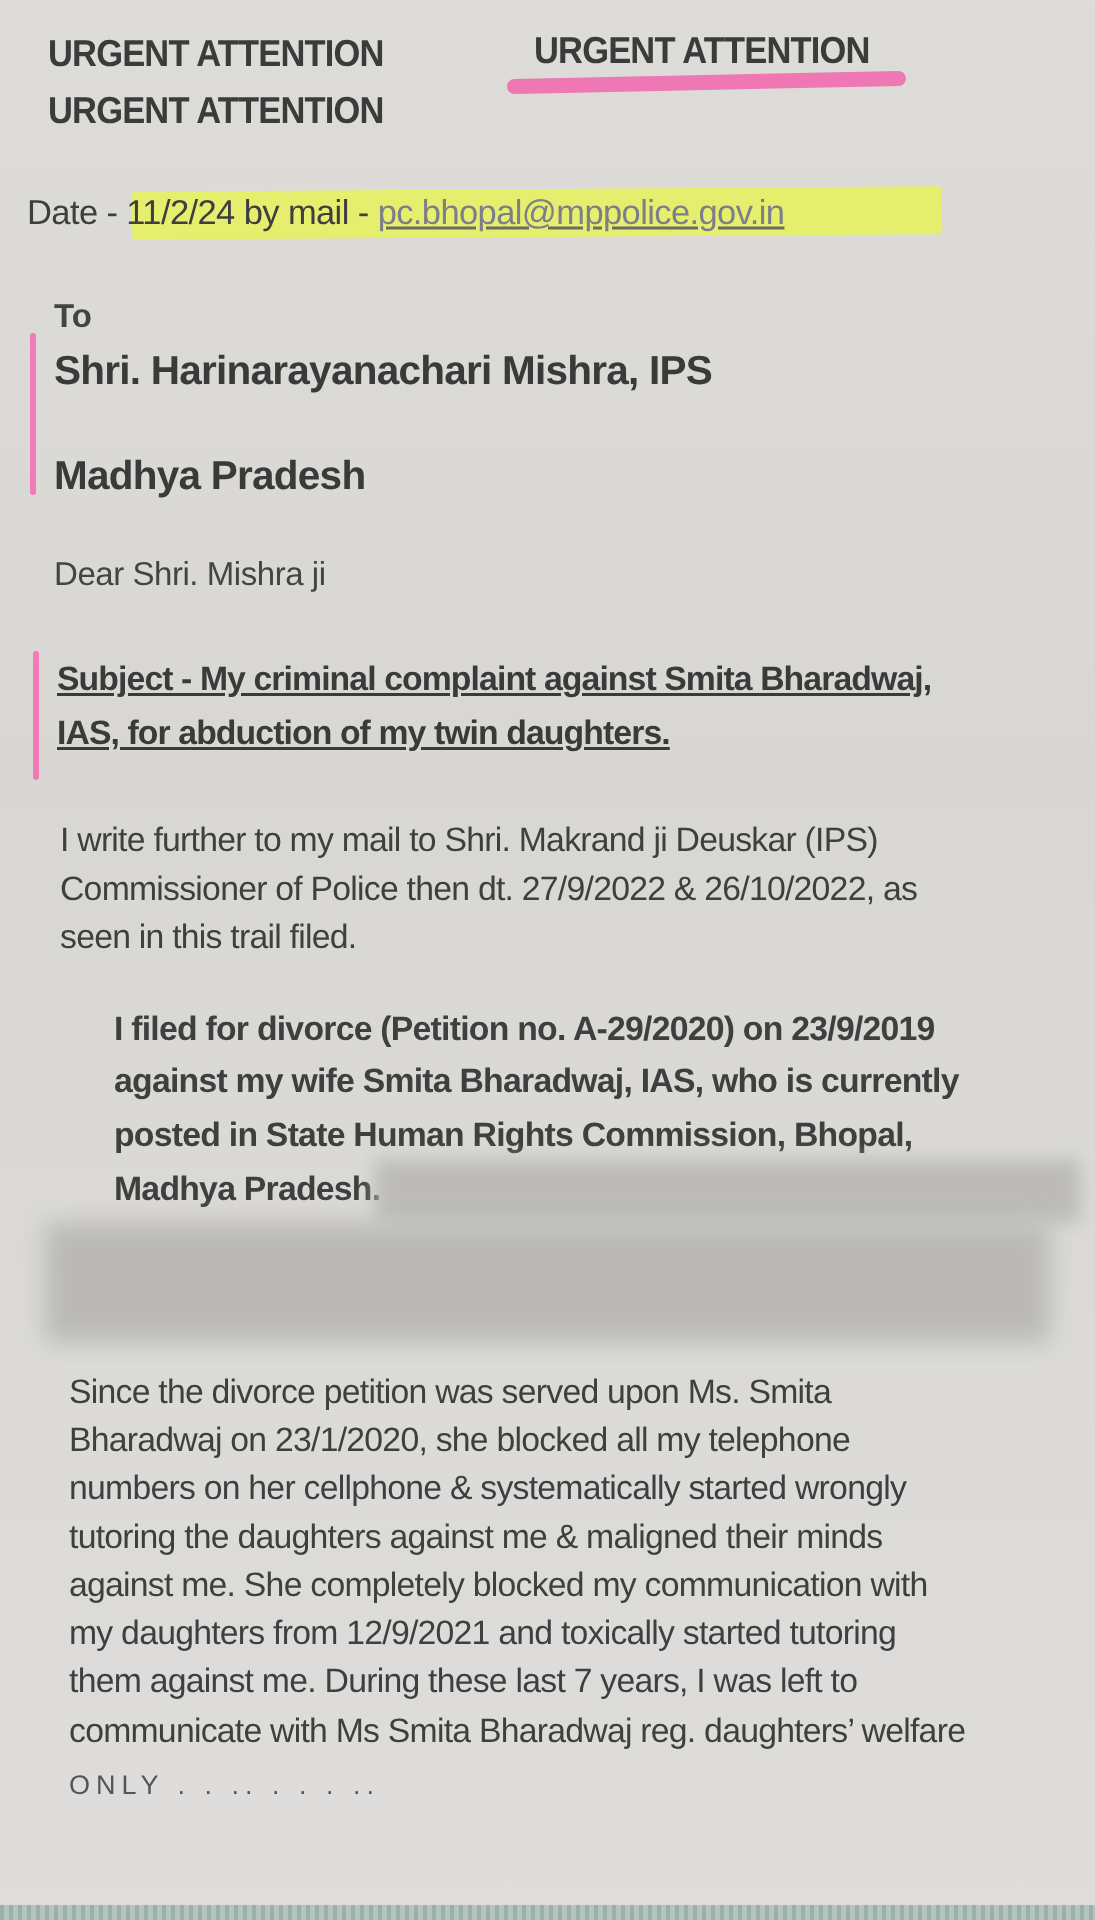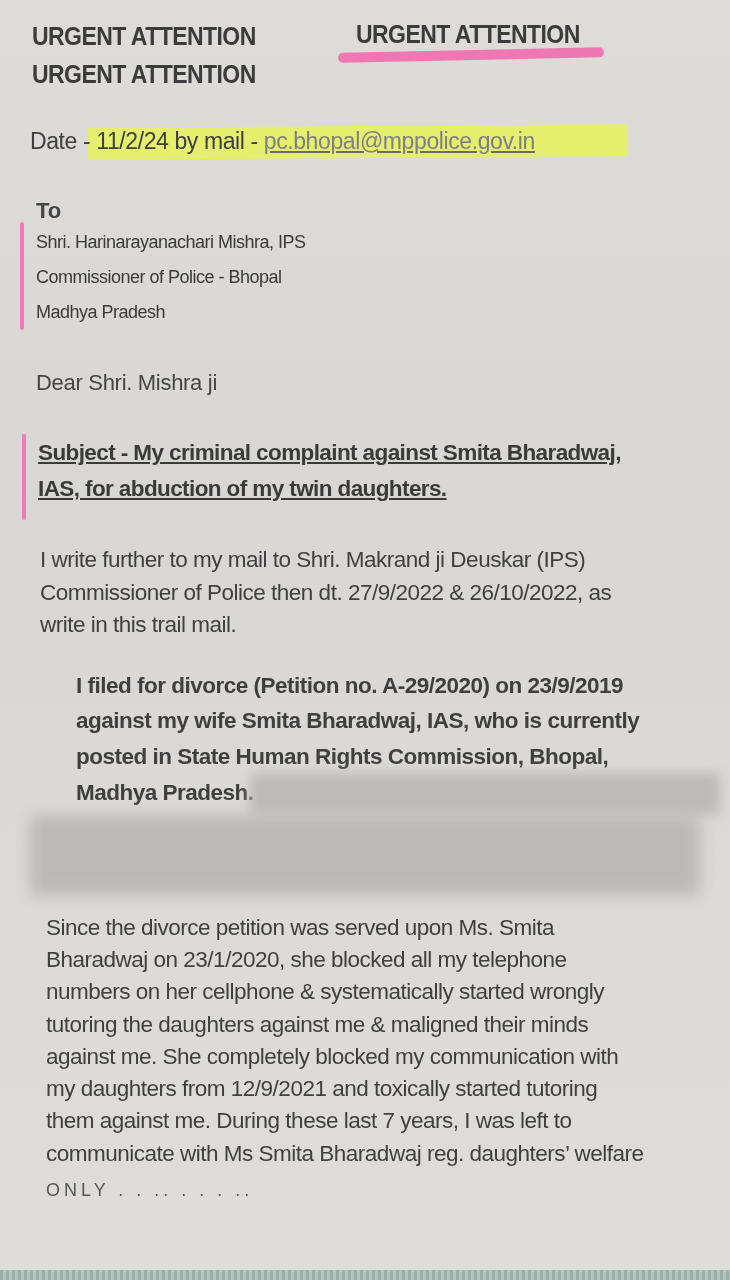--- a/index.html
+++ b/index.html
@@ -16,28 +16,28 @@
   }
   .abs { position: absolute; white-space: nowrap; }
   .urgent {
     font-weight: bold; font-size: 25px; letter-spacing: -0.6px;
     color: #3b3b3b; transform: scaleX(0.92); transform-origin: left;
   }
   .pink-underline {
     position: absolute; left: 338px; top: 50px; width: 266px; height: 10px;
     background: #f06bb0; border-radius: 5px; transform: rotate(-1.2deg); opacity: 0.9;
   }
-  .date-line { font-size: 23px; color: #3e3e3e; top: 128px; left: 30px; letter-spacing: -0.4px; }
+  .date-line { font-size: 23px; color: #3e3e3e; top: 128px; left: 18px; letter-spacing: -0.4px; }
   .hl-yellow {
     position: absolute; left: 88px; top: 126px; width: 540px; height: 32px;
     background: #e8f25a; opacity: 0.85; border-radius: 3px; transform: rotate(-0.4deg);
   }
   .email { color: #7d7f88; text-decoration: underline; text-decoration-color: #6b6b6b; }
   .to { font-size: 22px; top: 198px; left: 36px; color: #444; font-weight: bold; }
-  .addr { font-weight: normal; font-size: 18px; left: 36px; letter-spacing: -0.5px; color: #3a3a3a; }
+  .addr { font-weight: bold; font-size: 27px; left: 36px; letter-spacing: -0.5px; color: #3a3a3a; }
   .pink-bar { position: absolute; width: 4px; background: #f27ab6; border-radius: 2px; }
   .greet { font-size: 22px; top: 370px; left: 36px; color: #444; letter-spacing: -0.3px; }
   .subject {
     font-weight: bold; font-size: 22.5px; left: 38px; color: #3a3a3a;
     text-decoration: underline; letter-spacing: -0.6px;
   }
   .para { font-size: 22.5px; left: 40px; color: #3f3f3f; letter-spacing: -0.5px; }
   .bold { font-weight: bold; margin-left: 36px; }
   .blur-block {
     position: absolute; left: 250px; top: 773px; width: 470px; height: 42px;
@@ -64,32 +64,31 @@
   <span class="abs urgent" style="left:32px; top:60px;">URGENT ATTENTION</span>
 
   <div class="hl-yellow"></div>
   <div class="abs date-line">
     <span>Date</span><span> - 11/2/24  by mail - </span><span class="email">pc.bhopal@mppolice.gov.in</span>
   </div>
 
   <span class="abs to">To</span>
   <div class="pink-bar" style="left:20px; top:222px; height:108px;"></div>
   <span class="abs addr" style="top:232px;">Shri. Harinarayanachari Mishra, IPS</span>
-  <span class="abs addr" style="top:267px;">Commissioner of Police - Bhopal</span>
   <span class="abs addr" style="top:302px;">Madhya Pradesh</span>
 
   <span class="abs greet">Dear Shri. Mishra ji</span>
 
   <div class="pink-bar" style="left:22px; top:434px; height:86px;"></div>
   <span class="abs subject" style="top:440px;">Subject - My criminal complaint against Smita Bharadwaj,</span>
   <span class="abs subject" style="top:476px;">IAS, for abduction of my twin daughters.</span>
 
   <span class="abs para" style="top:547px;">I write further to my mail to Shri. Makrand ji Deuskar (IPS)</span>
   <span class="abs para" style="top:580px;">Commissioner of Police then dt. 27/9/2022 &amp; 26/10/2022, as</span>
-  <span class="abs para" style="top:612px;">write in this trail mail.</span>
+  <span class="abs para" style="top:612px;">seen in this trail filed.</span>
 
   <span class="abs para bold" style="top:673px;">I filed for divorce (Petition no. A-29/2020) on 23/9/2019</span>
   <span class="abs para bold" style="top:708px;">against my wife Smita Bharadwaj, IAS, who is currently</span>
   <span class="abs para bold" style="top:744px;text-align:center;">posted in State Human Rights Commission, Bhopal,</span>
   <span class="abs para bold" style="top:780px;">Madhya Pradesh.</span>
 
   <div class="blur-block"></div>
   <div class="blur-block2"></div>
 
   <span class="abs para" style="top:915px; left:46px;">Since the divorce petition was served upon Ms. Smita</span>

